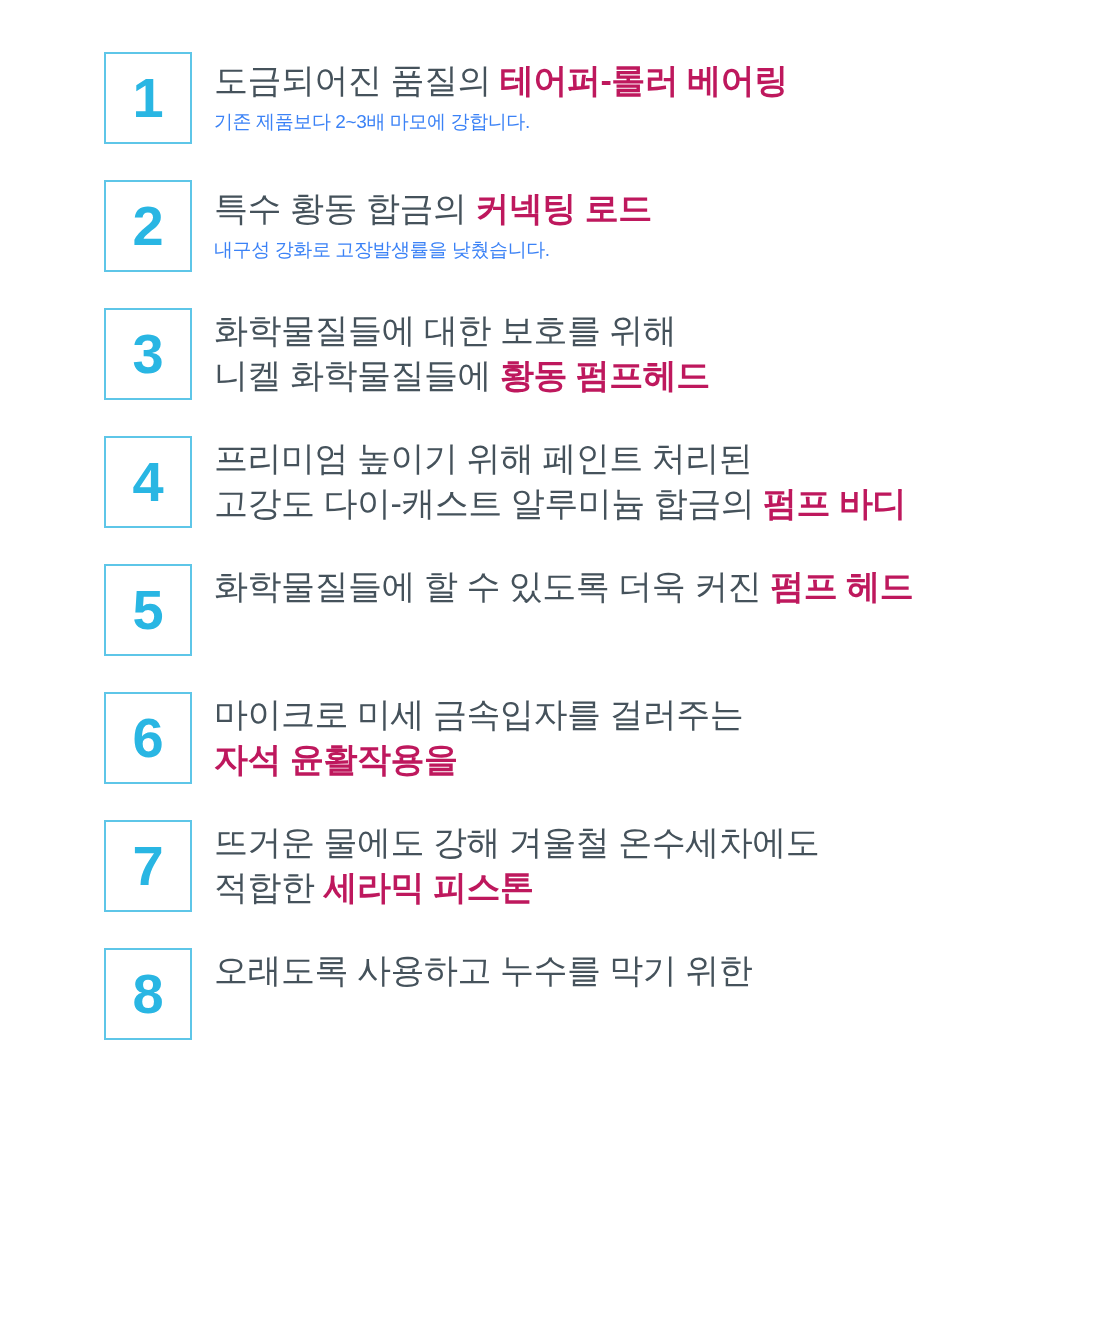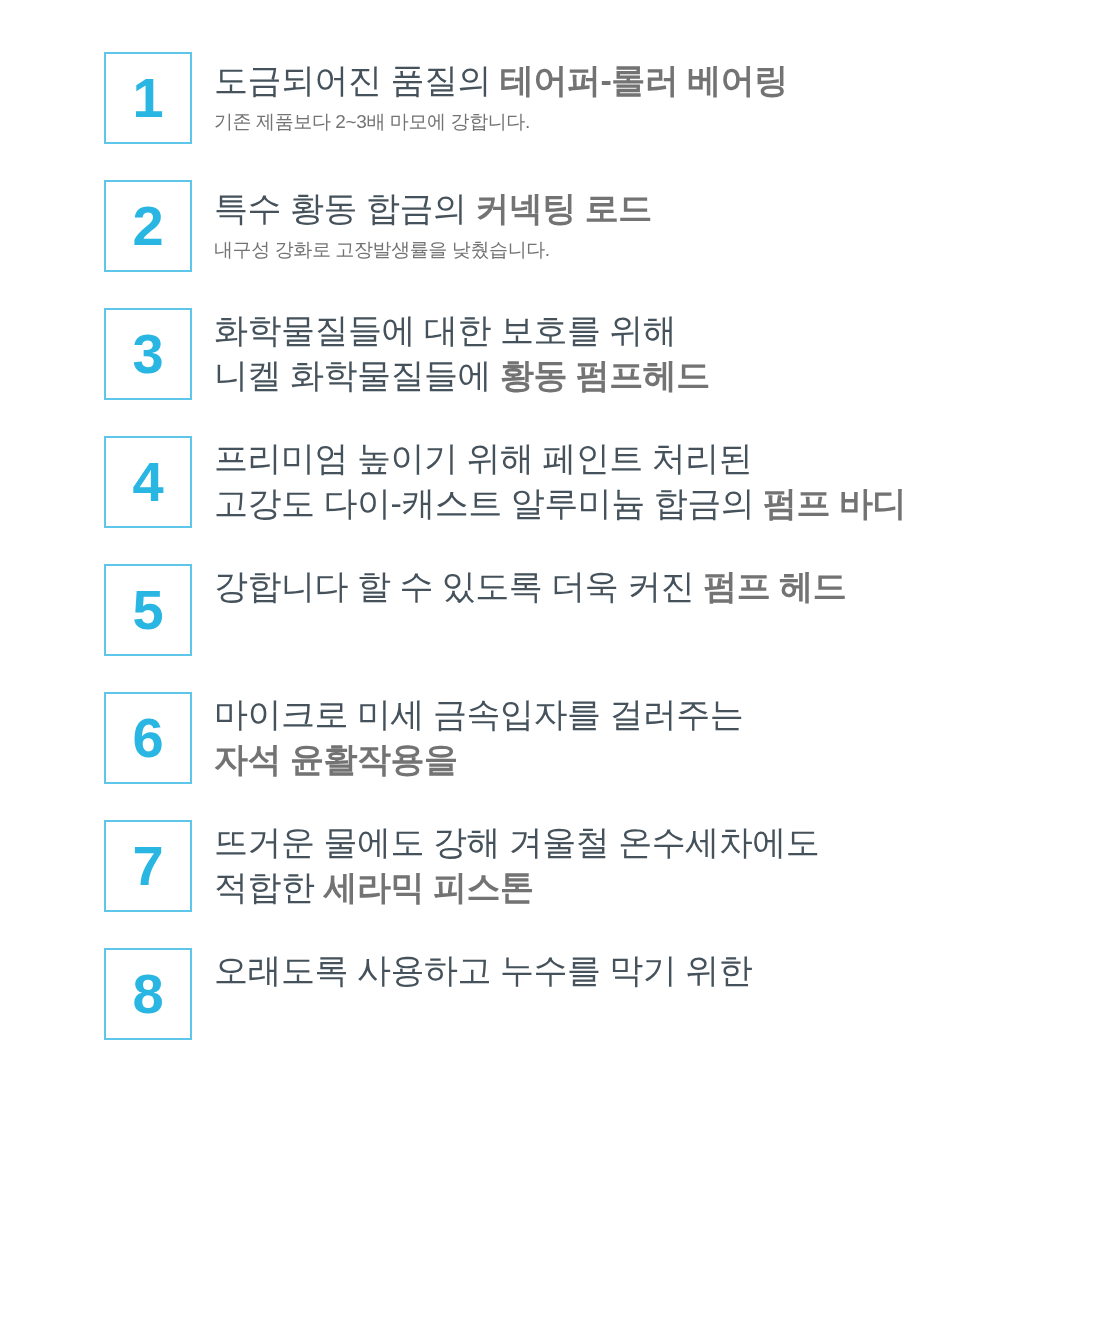--- a/index.html
+++ b/index.html
@@ -58,26 +58,26 @@
   }
   .headline {
     font-size: 34px;
     line-height: 1.32;
     color: #45525b;
     letter-spacing: -0.5px;
     font-weight: normal;
     margin: 0;
   }
   .headline .hl-orange {
-    color: #737373;
+    color: #be185d;
     font-weight: bold;
   }
   .sub {
     font-size: 19px;
-    color: #737373;
+    color: #3b82f6;
     margin-top: 6px;
     letter-spacing: -0.4px;
   }
   
   .feature-row.two-line .row-text { padding-top: 0; }
   .feature-row.two-line .num-box { align-self: center; }
   .feature-row.with-sub .num-box { align-self: flex-start; }
 </style>
 </head>
 <body>
@@ -127,21 +127,21 @@
             <div><span>고강도 다이-캐스트 알루미늄 합금의 </span><span class="hl-orange">펌프 바디</span></div>
           </div>
         </div>
       </div>
       <div class="feature-row two-line">
         <div class="num-box">
           <span class="num">5</span>
         </div>
         <div class="row-text">
           <div class="headline">
-            <div><span>강합니다 할 수 있도록 더욱 커진 </span><span class="hl-orange">펌프 헤드</span></div>
+            <div><span>화학물질들에 할 수 있도록 더욱 커진 </span><span class="hl-orange">펌프 헤드</span></div>
           </div>
         </div>
       </div>
       <div class="feature-row two-line">
         <div class="num-box">
           <span class="num">6</span>
         </div>
         <div class="row-text">
           <div class="headline">
             <div><span>마이크로 미세 금속입자를 걸러주는</span></div>

